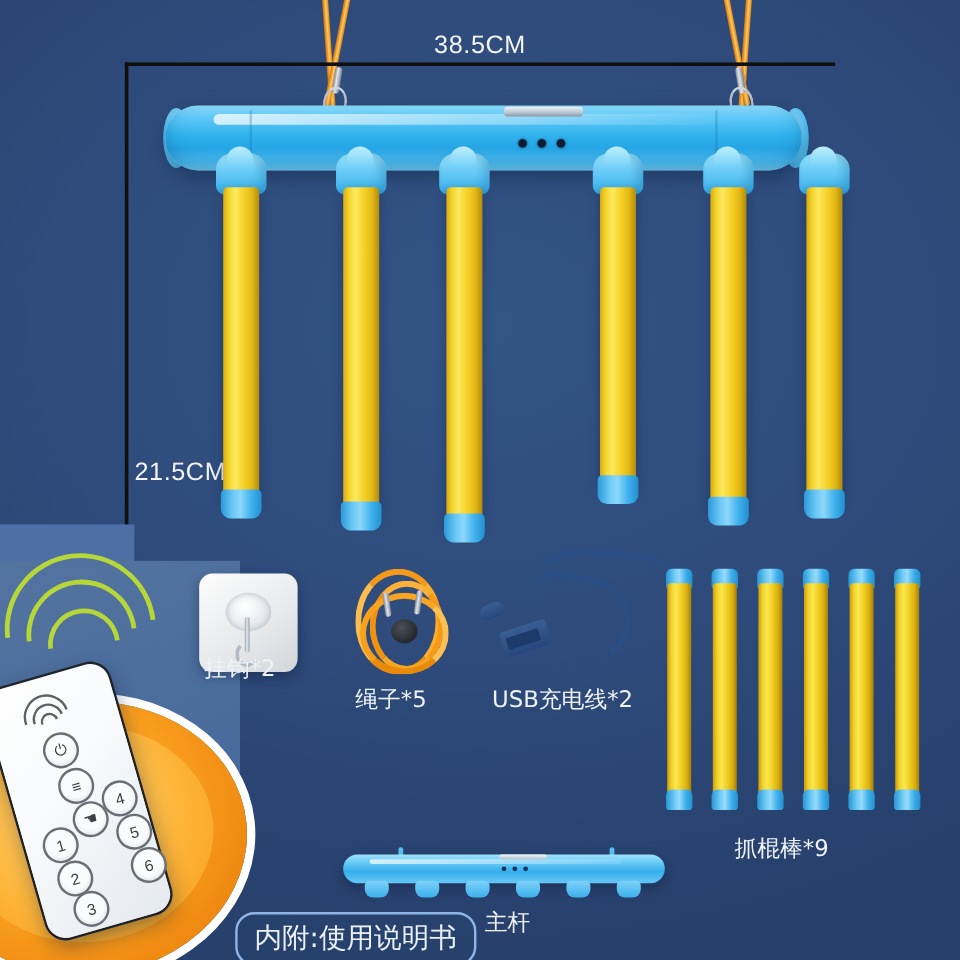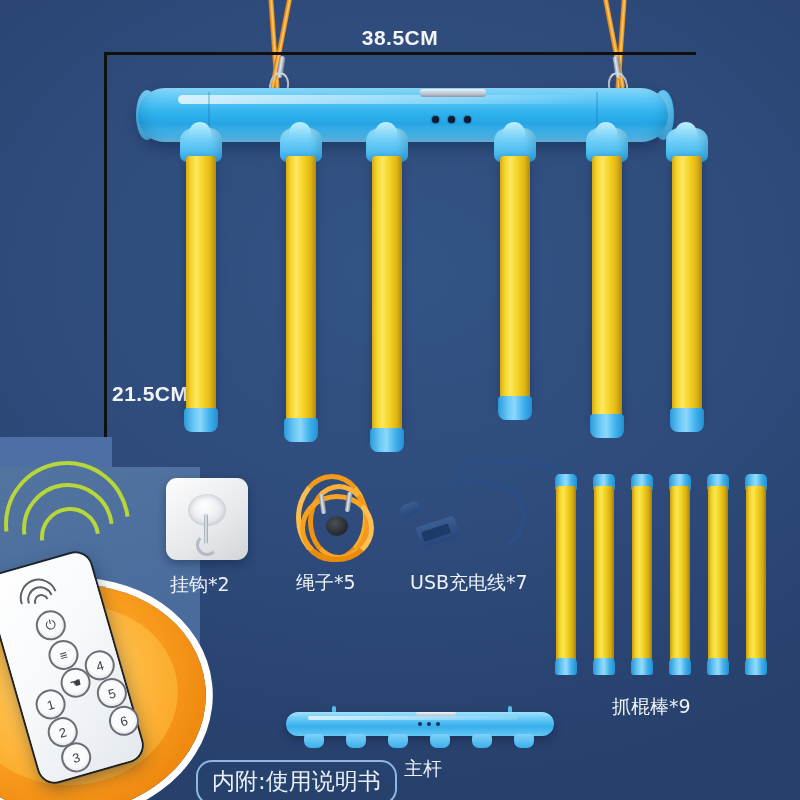--- a/index.html
+++ b/index.html
@@ -7,21 +7,21 @@
     width:800px;height:800px;overflow:hidden;
     font-family:"Liberation Sans","DejaVu Sans",sans-serif;
     background:#2c4877;
   }
   #stage{position:relative;width:800px;height:800px;overflow:hidden;
     background:
       radial-gradient(ellipse 700px 520px at 50% 34%, #335485 0%, #2e4b7b 52%, #27406c 100%);
   }
 
   
-  .hero{position:absolute;left:0;top:0;width:704px;height:455px;font-weight:bold;}
+  .hero{position:absolute;left:0;top:0;width:704px;height:455px;}
 
   
   .dim-top{position:absolute;left:104px;top:52px;width:592px;height:3px;background:#101010;}
   .dim-left{position:absolute;left:104px;top:52px;width:3px;height:388px;background:#101010;}
   .dim-w-label{position:absolute;left:0;top:26px;width:800px;text-align:center;
     color:#f2f4f8;font-size:21px;letter-spacing:.5px;}
   .dim-h-label{position:absolute;left:104px;top:382px;color:#f2f4f8;font-size:21px;
     letter-spacing:.5px;padding-left:8px;}
 
   
@@ -251,41 +251,41 @@
       <div class="rbtn" style="left:80px;top:160px">6</div>
     </div>
 
   </div>
 
   <div class="hook-card">
     <div class="hook-blob"></div>
     <div class="hook-wire"></div>
     <div class="hook-curl"></div>
   </div>
-  <div class="acc-label" style="left:170px;top:572px">挂钩*2</div>
+  <div class="acc-label" style="left:170px;top:544px">挂钩*2</div>
 
   <div class="rope-coil">
     <div class="rc" style="left:6px;top:4px;width:62px;height:78px;border-color:#f59a18 #f9ae2e #eb8c0c #fbbd4d;"></div>
     <div class="rc" style="left:18px;top:14px;width:52px;height:66px;border-color:#fbb13a #f59a18 #f7a524 #ef9210;"></div>
     <div class="rc" style="left:10px;top:24px;width:64px;height:58px;border-color:#f9a522 #fdc055 #e88a0a #f6a11e;"></div>
     <div class="rope-clip" style="left:30px;top:24px;transform:rotate(-8deg)"></div>
     <div class="rope-clip" style="left:56px;top:22px;transform:rotate(8deg)"></div>
     <div class="rope-knob"></div>
   </div>
   <div class="acc-label" style="left:296px;top:570px">绳子*5</div>
 
   <div class="usb">
     <div class="usb-cord" style="left:36px;top:-6px;width:130px;height:86px;transform:rotate(4deg);"></div>
     <div class="usb-cord" style="left:30px;top:14px;width:86px;height:60px;transform:rotate(12deg);"></div>
     <div class="usb-a">
         <i></i>
       </div>
     <div class="usb-c"></div>
   </div>
-  <div class="acc-label" style="left:410px;top:570px">USB充电线*7</div>
+  <div class="acc-label" style="left:410px;top:570px">USB充电线*2</div>
 
   <div id="loose-sticks">
       <div class="loose-cap" style="left: 555px; top: 474px;"></div>
       <div class="loose" style="left: 556px; top: 486px; height: 182px;"></div>
       <div class="loose-cap" style="left: 555px; top: 658px;"></div>
       <div class="loose-cap" style="left: 593px; top: 474px;"></div>
       <div class="loose" style="left: 594px; top: 486px; height: 182px;"></div>
       <div class="loose-cap" style="left: 593px; top: 658px;"></div>
       <div class="loose-cap" style="left: 631px; top: 474px;"></div>
       <div class="loose" style="left: 632px; top: 486px; height: 182px;"></div>

